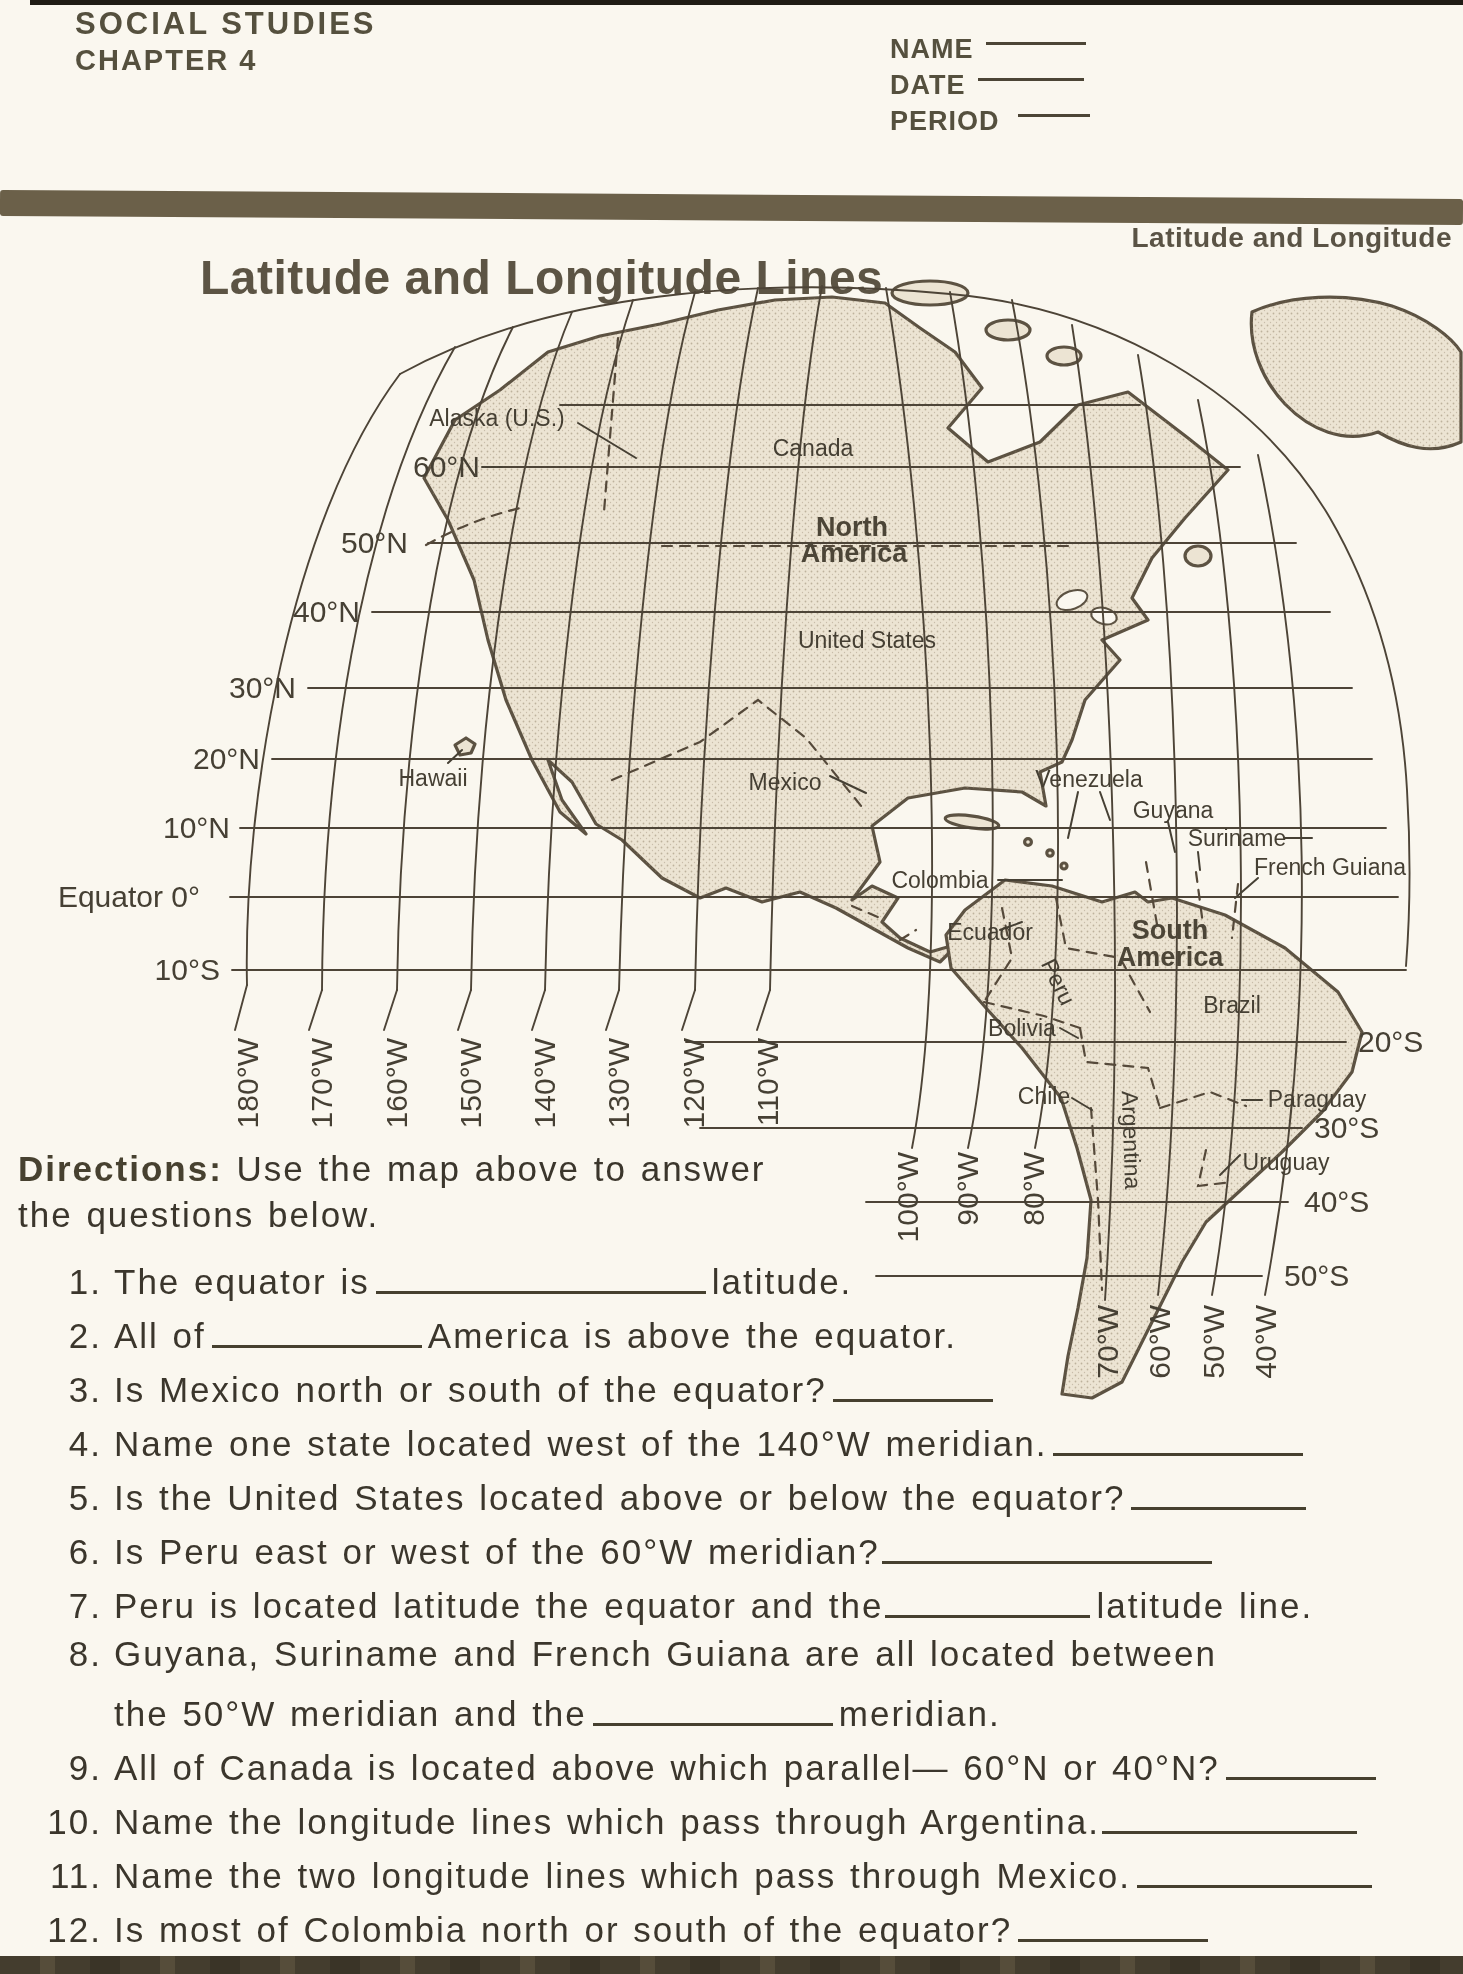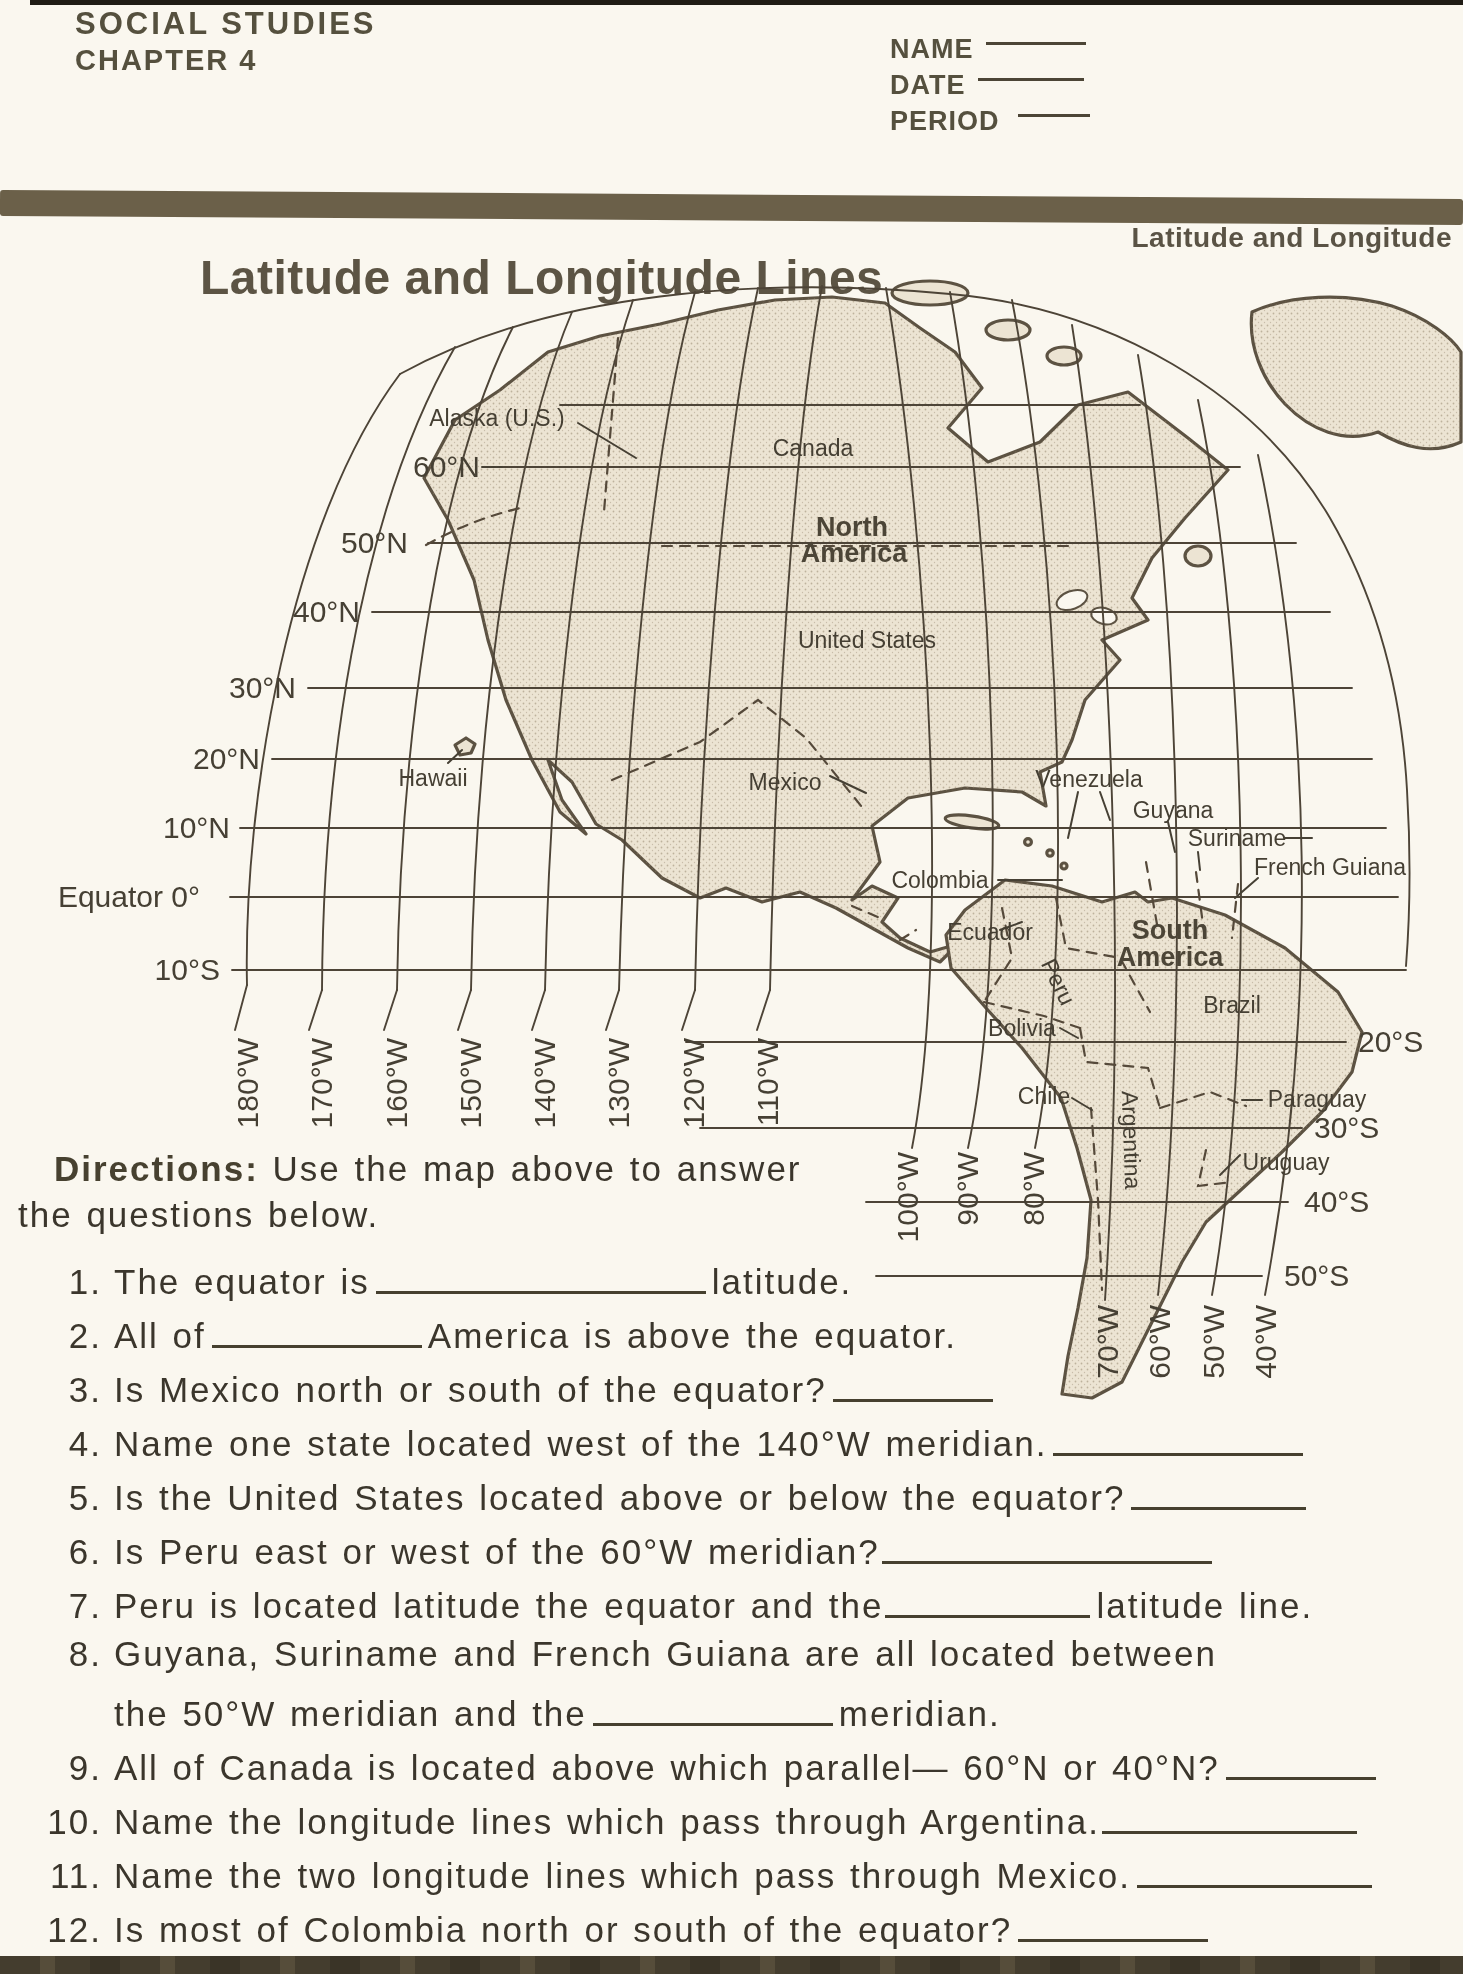--- a/index.html
+++ b/index.html
@@ -17,21 +17,21 @@
   
   .lat,.lon{position:absolute;font-size:30px;color:#464034;white-space:nowrap;}
   .lat.r{transform:translate(-100%,-50%);}
   .lat.l{transform:translate(0,-50%);}
   .lon{transform:rotate(-90deg) translateX(-100%);transform-origin:0 0;}
   .place{position:absolute;font-size:23px;color:#453f33;white-space:nowrap;transform:translate(-50%,-50%);}
   .place.big{font-size:27px;font-weight:bold;color:#4c4537;}
   svg{position:absolute;left:0;top:0;}
   
   .dir{position:absolute;left:18px;top:1146px;font-size:35px;letter-spacing:2px;word-spacing:2px;color:#3b362c;line-height:46px;}
-  .dir b{font-weight:bold;color:#474130;margin-left:36px;}
+  .dir b{font-weight:bold;color:#474130;}
   .q{position:absolute;left:22px;width:1436px;display:flex;align-items:baseline;
      font-size:35px;letter-spacing:2px;word-spacing:2px;color:#3b362c;white-space:nowrap;}
   .qnum{width:80px;min-width:80px;text-align:right;padding-right:12px;}
   .blank{display:inline-block;height:1.0em;border-bottom:3px solid #46402f;margin:0 6px;vertical-align:baseline;}
   .botband{position:absolute;left:0;top:1956px;width:1463px;height:18px;background:#443d2e;
            background-image:repeating-linear-gradient(90deg,#443d2e 0 40px,#564d3a 40px 55px,#443d2e 55px 90px,#3a3427 90px 120px);}
 </style>
 </head>
 <body>
 

